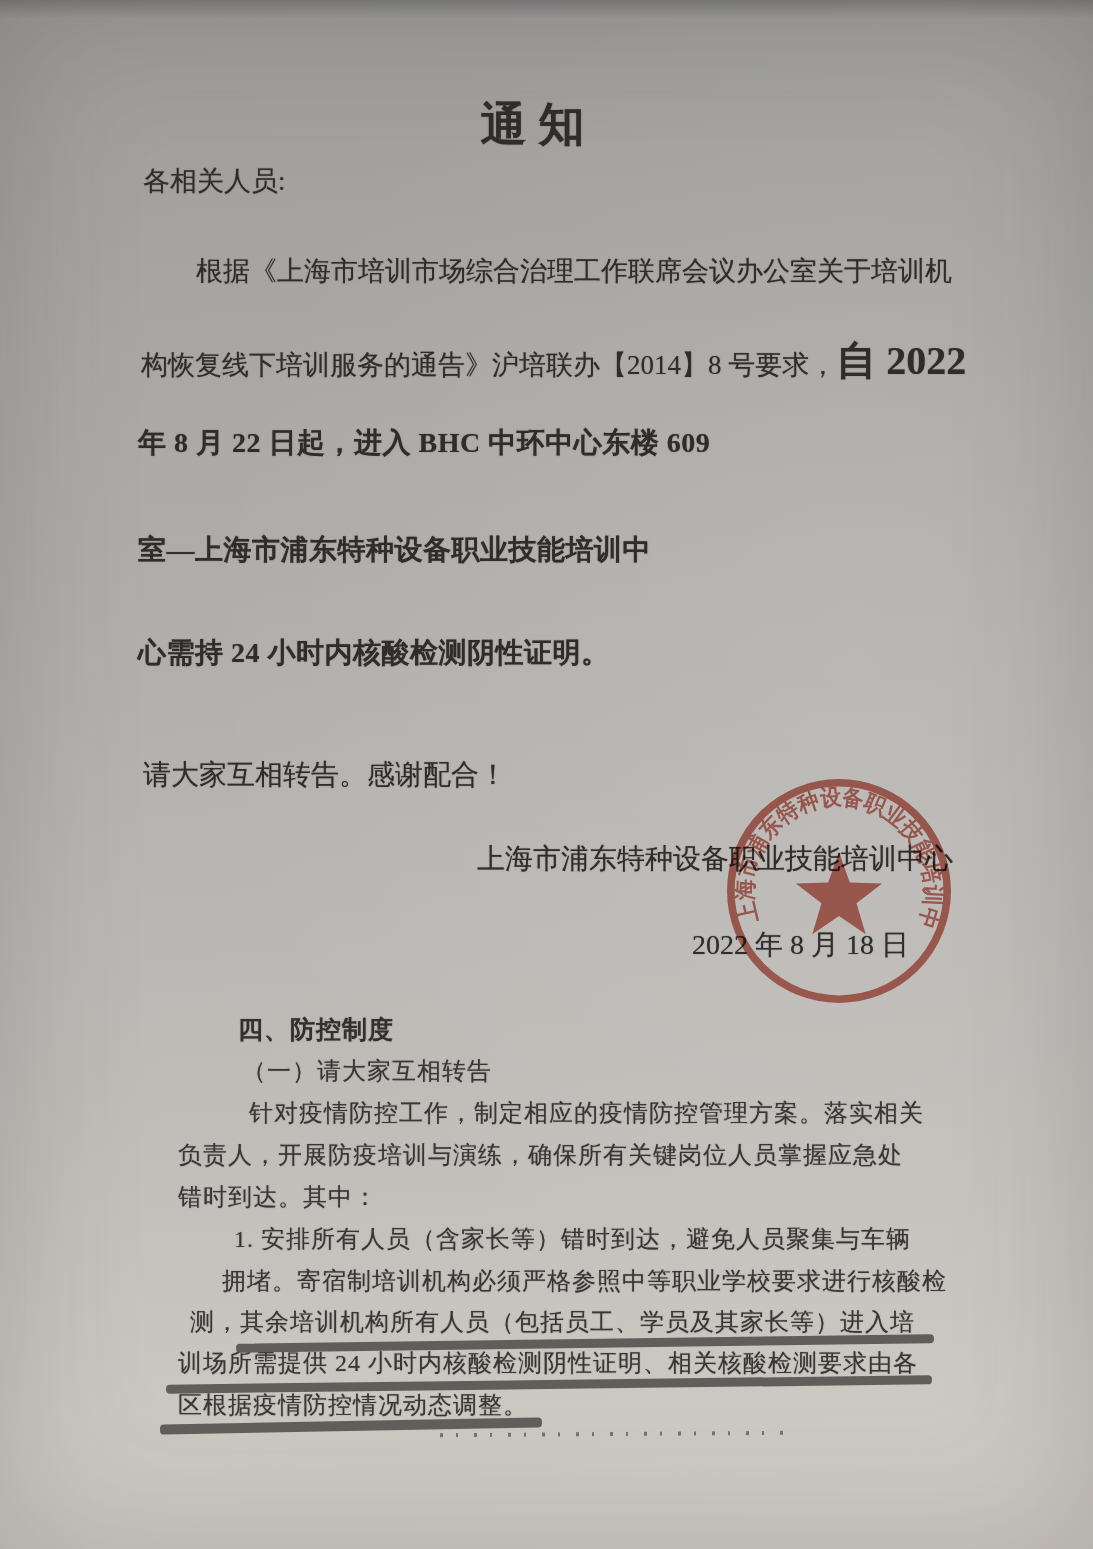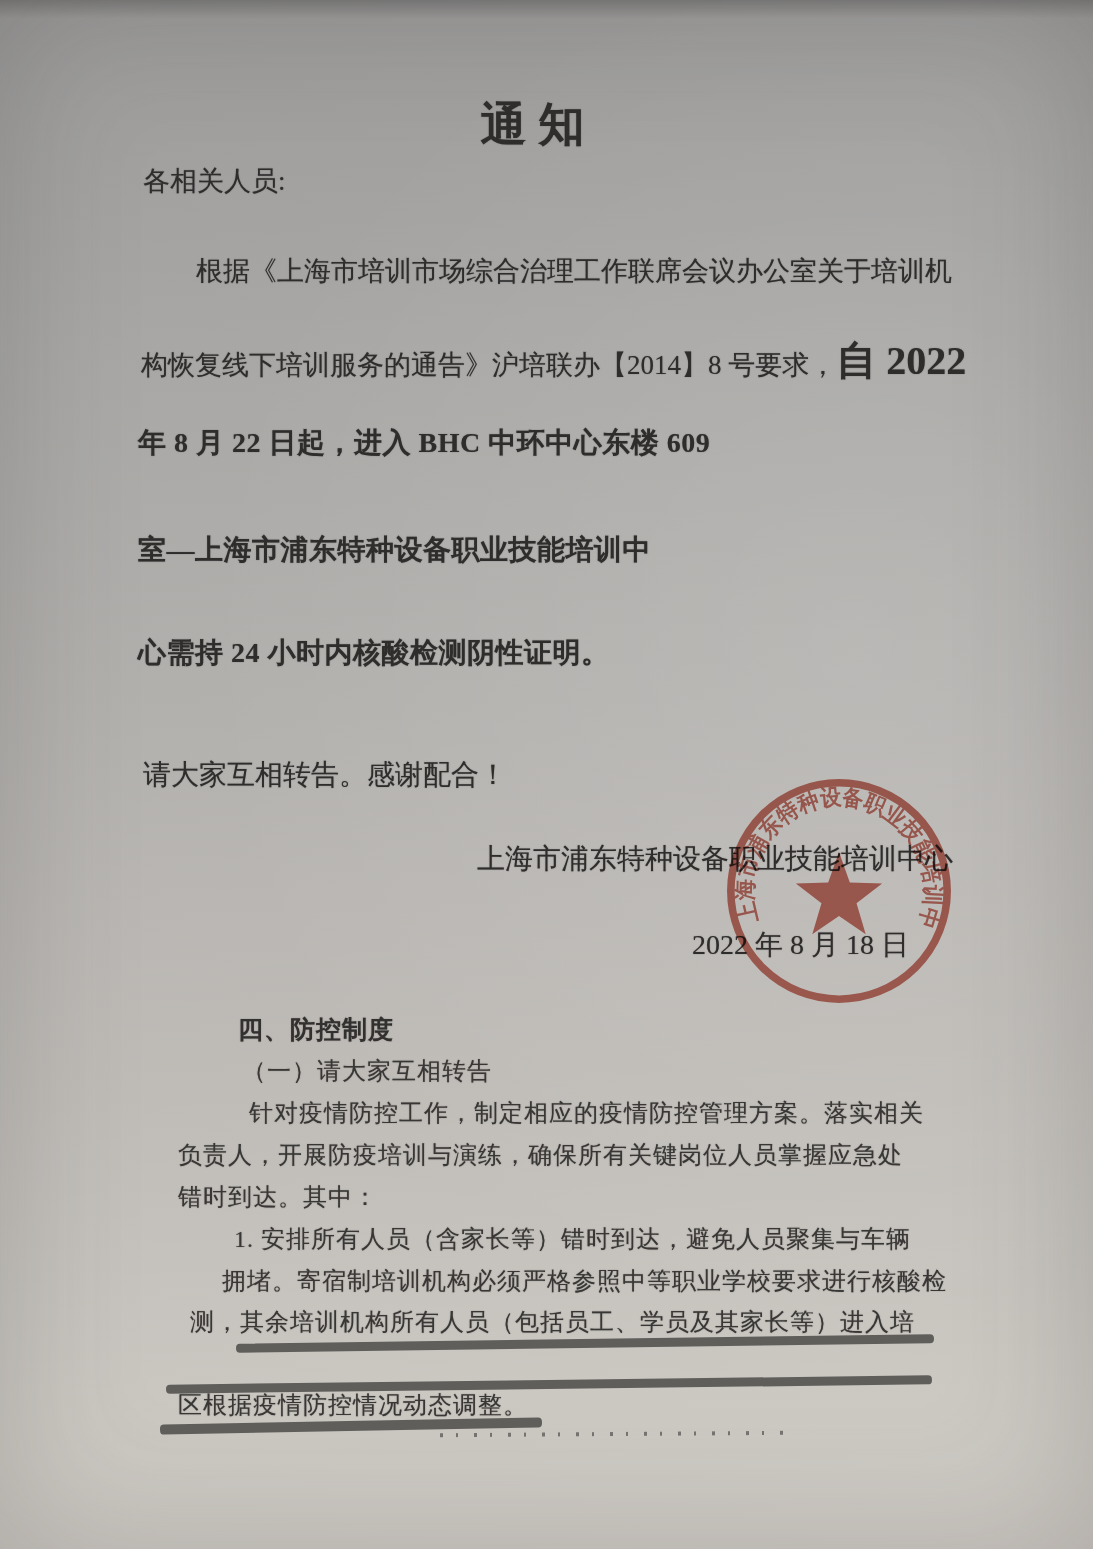--- a/index.html
+++ b/index.html
@@ -74,20 +74,21 @@
 
   <div class="line small" style="top:1097px;left:249px;">针对疫情防控工作，制定相应的疫情防控管理方案。落实相关</div>
   <div class="line small" style="top:1139px;left:178px;">负责人，开展防疫培训与演练，确保所有关键岗位人员掌握应急处</div>
   <div class="line small" style="top:1181px;left:178px;">错时到达。其中：</div>
   <div class="line small" style="top:1223px;left:206px;margin-left:28px;">1. 安排所有人员（含家长等）错时到达，避免人员聚集与车辆</div>
   <div class="line small" style="top:1265px;left:178px;margin-left:44px;">拥堵。寄宿制培训机构必须严格参照中等职业学校要求进行核酸检</div>
 
   <div class="line" style="top:1306px;left:190px;">
     <span class="small">测，</span><span class="small">其余培训机构所有人员（包括员工、学员及其家长等）进入培</span>
   </div>
+  <div class="line small" style="top:1347px;left:178px;">训场所需提供 24 小时内核酸检测阴性证明、相关核酸检测要求由各</div>
   <div class="line small" style="top:1389px;left:178px;">区根据疫情防控情况动态调整。</div>
 
   <div class="underline-stroke" style="top:1339px;left:236px;width:698px;height:9px;transform:rotate(-0.8deg);"></div>
   <div class="underline-stroke" style="top:1380px;left:166px;width:766px;height:9px;transform:rotate(-0.7deg);"></div>
   <div class="underline-stroke" style="top:1421px;left:160px;width:382px;height:10px;transform:rotate(-1.1deg);"></div>
 
   <div class="remnant" style="top:1432px;left:440px;width:345px;transform:rotate(-0.4deg);"></div>
 
 </div>
 

